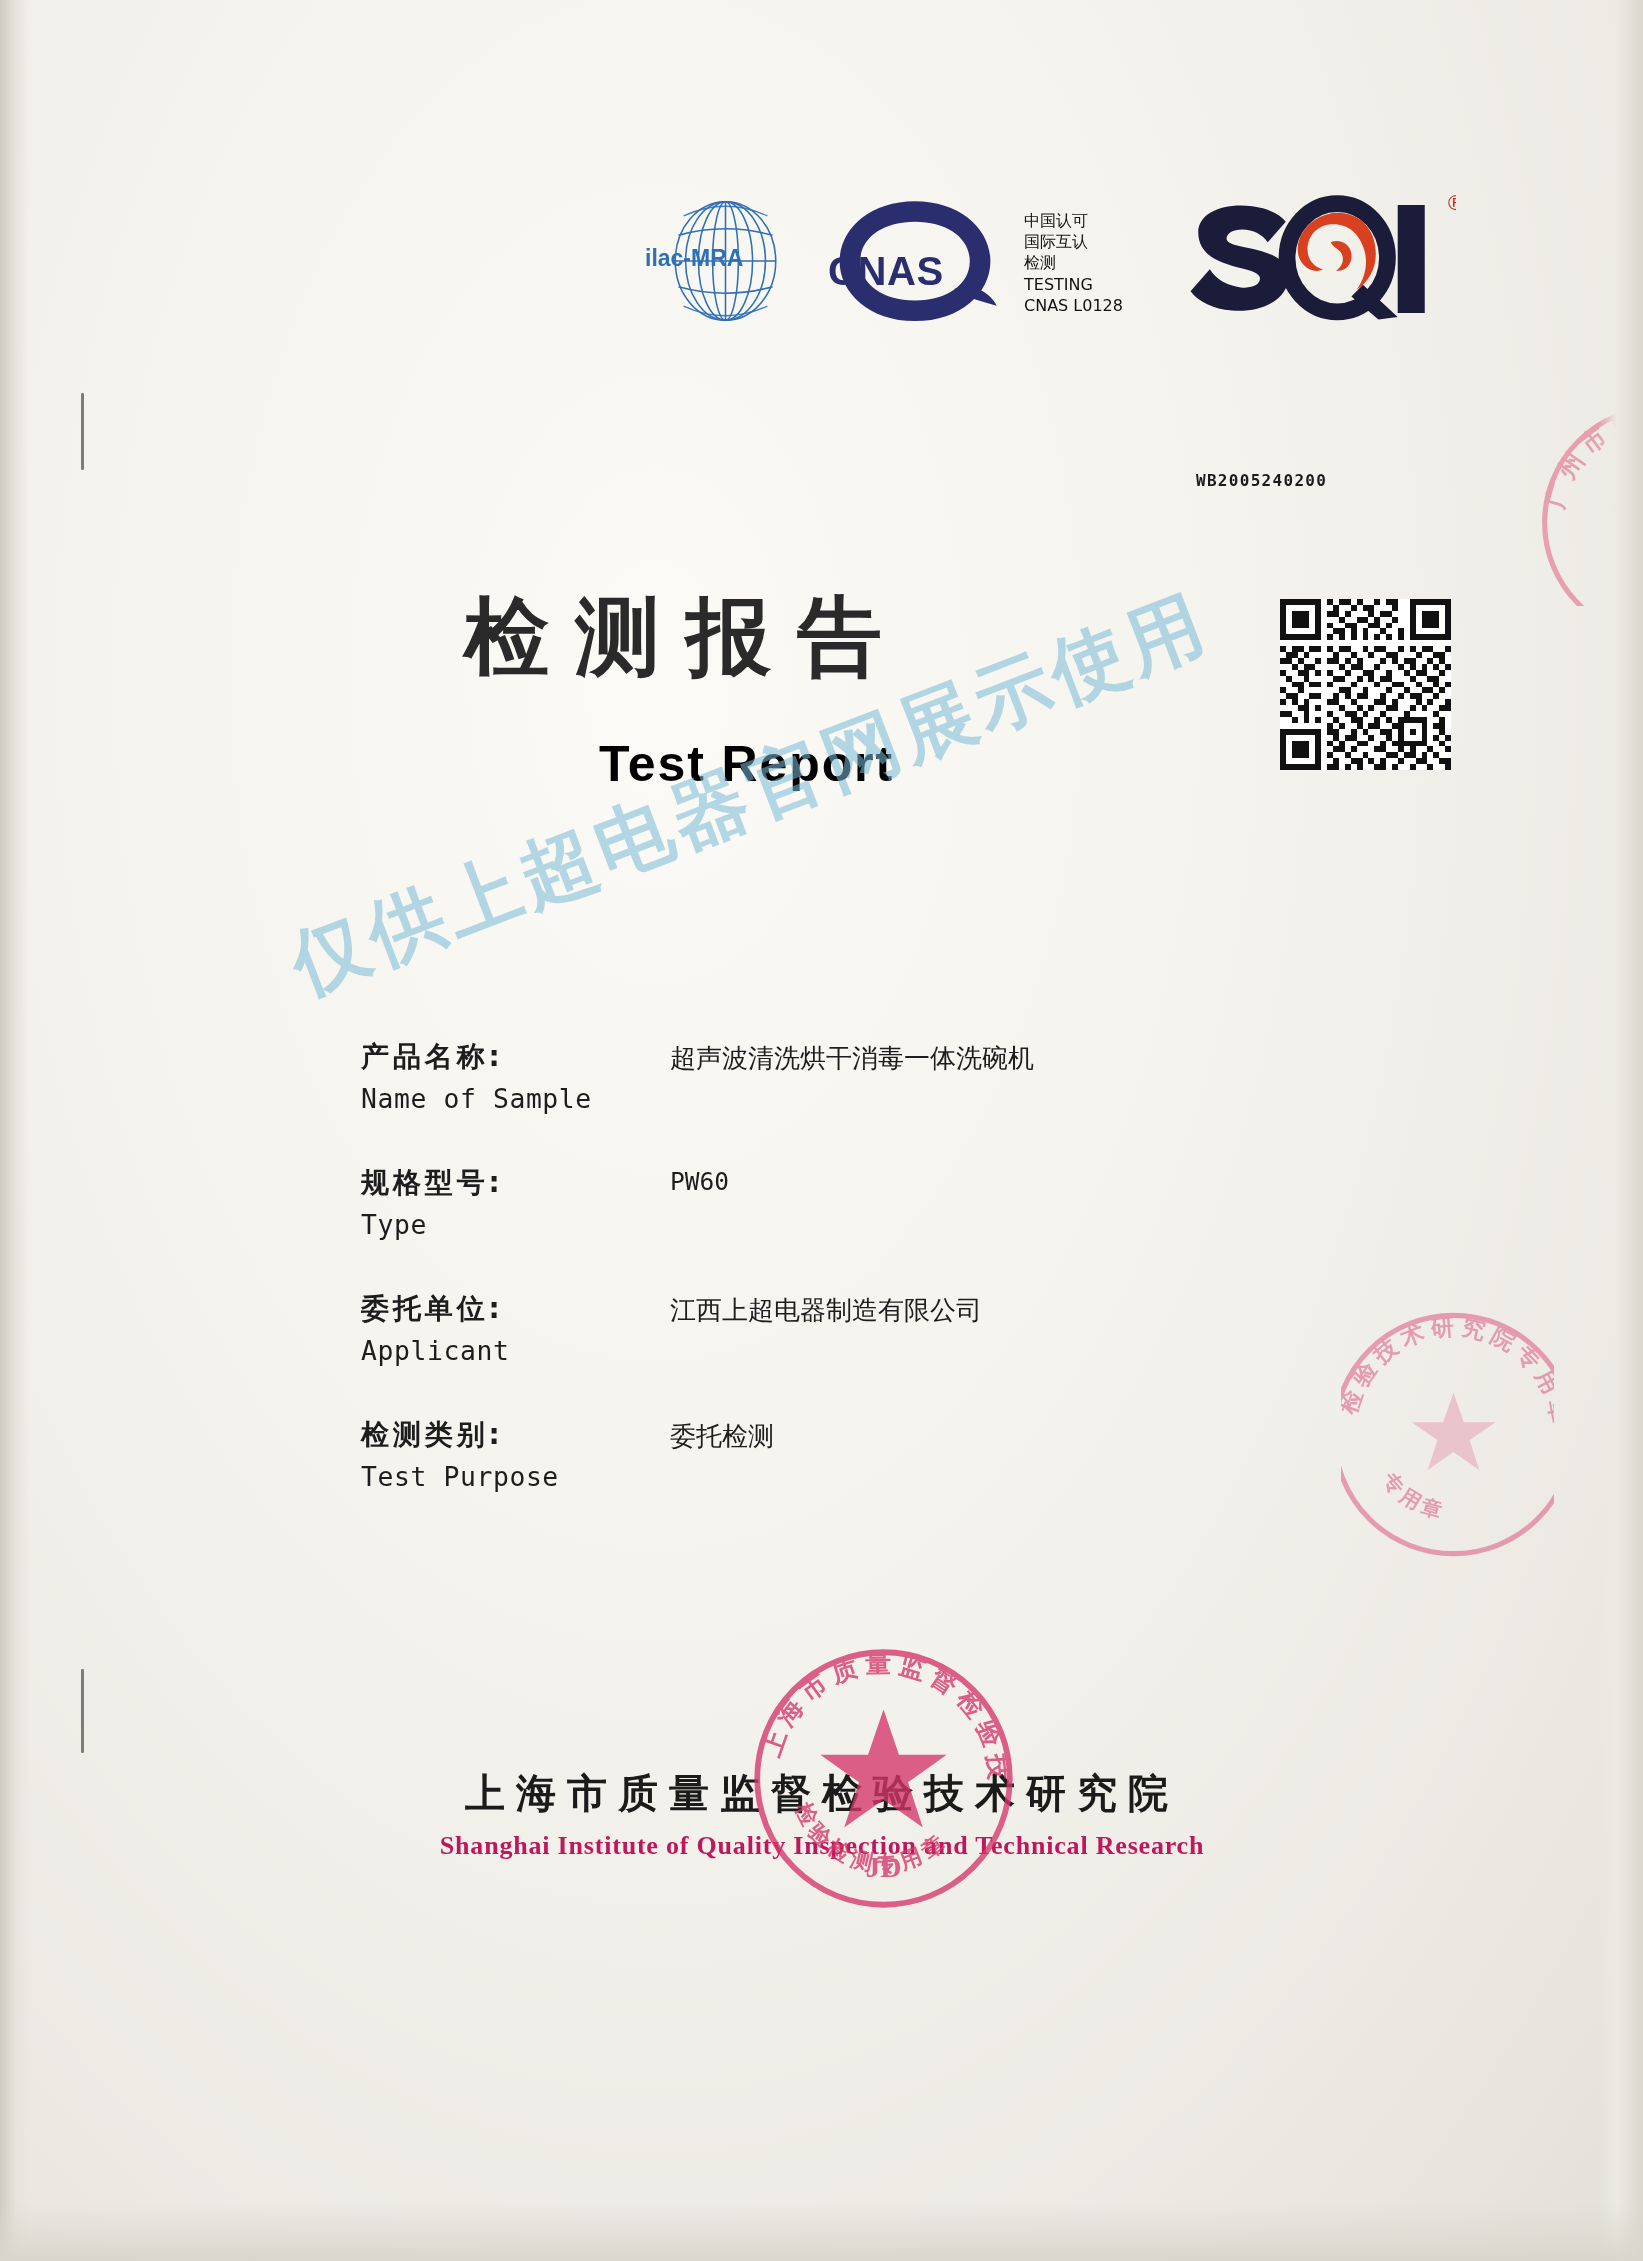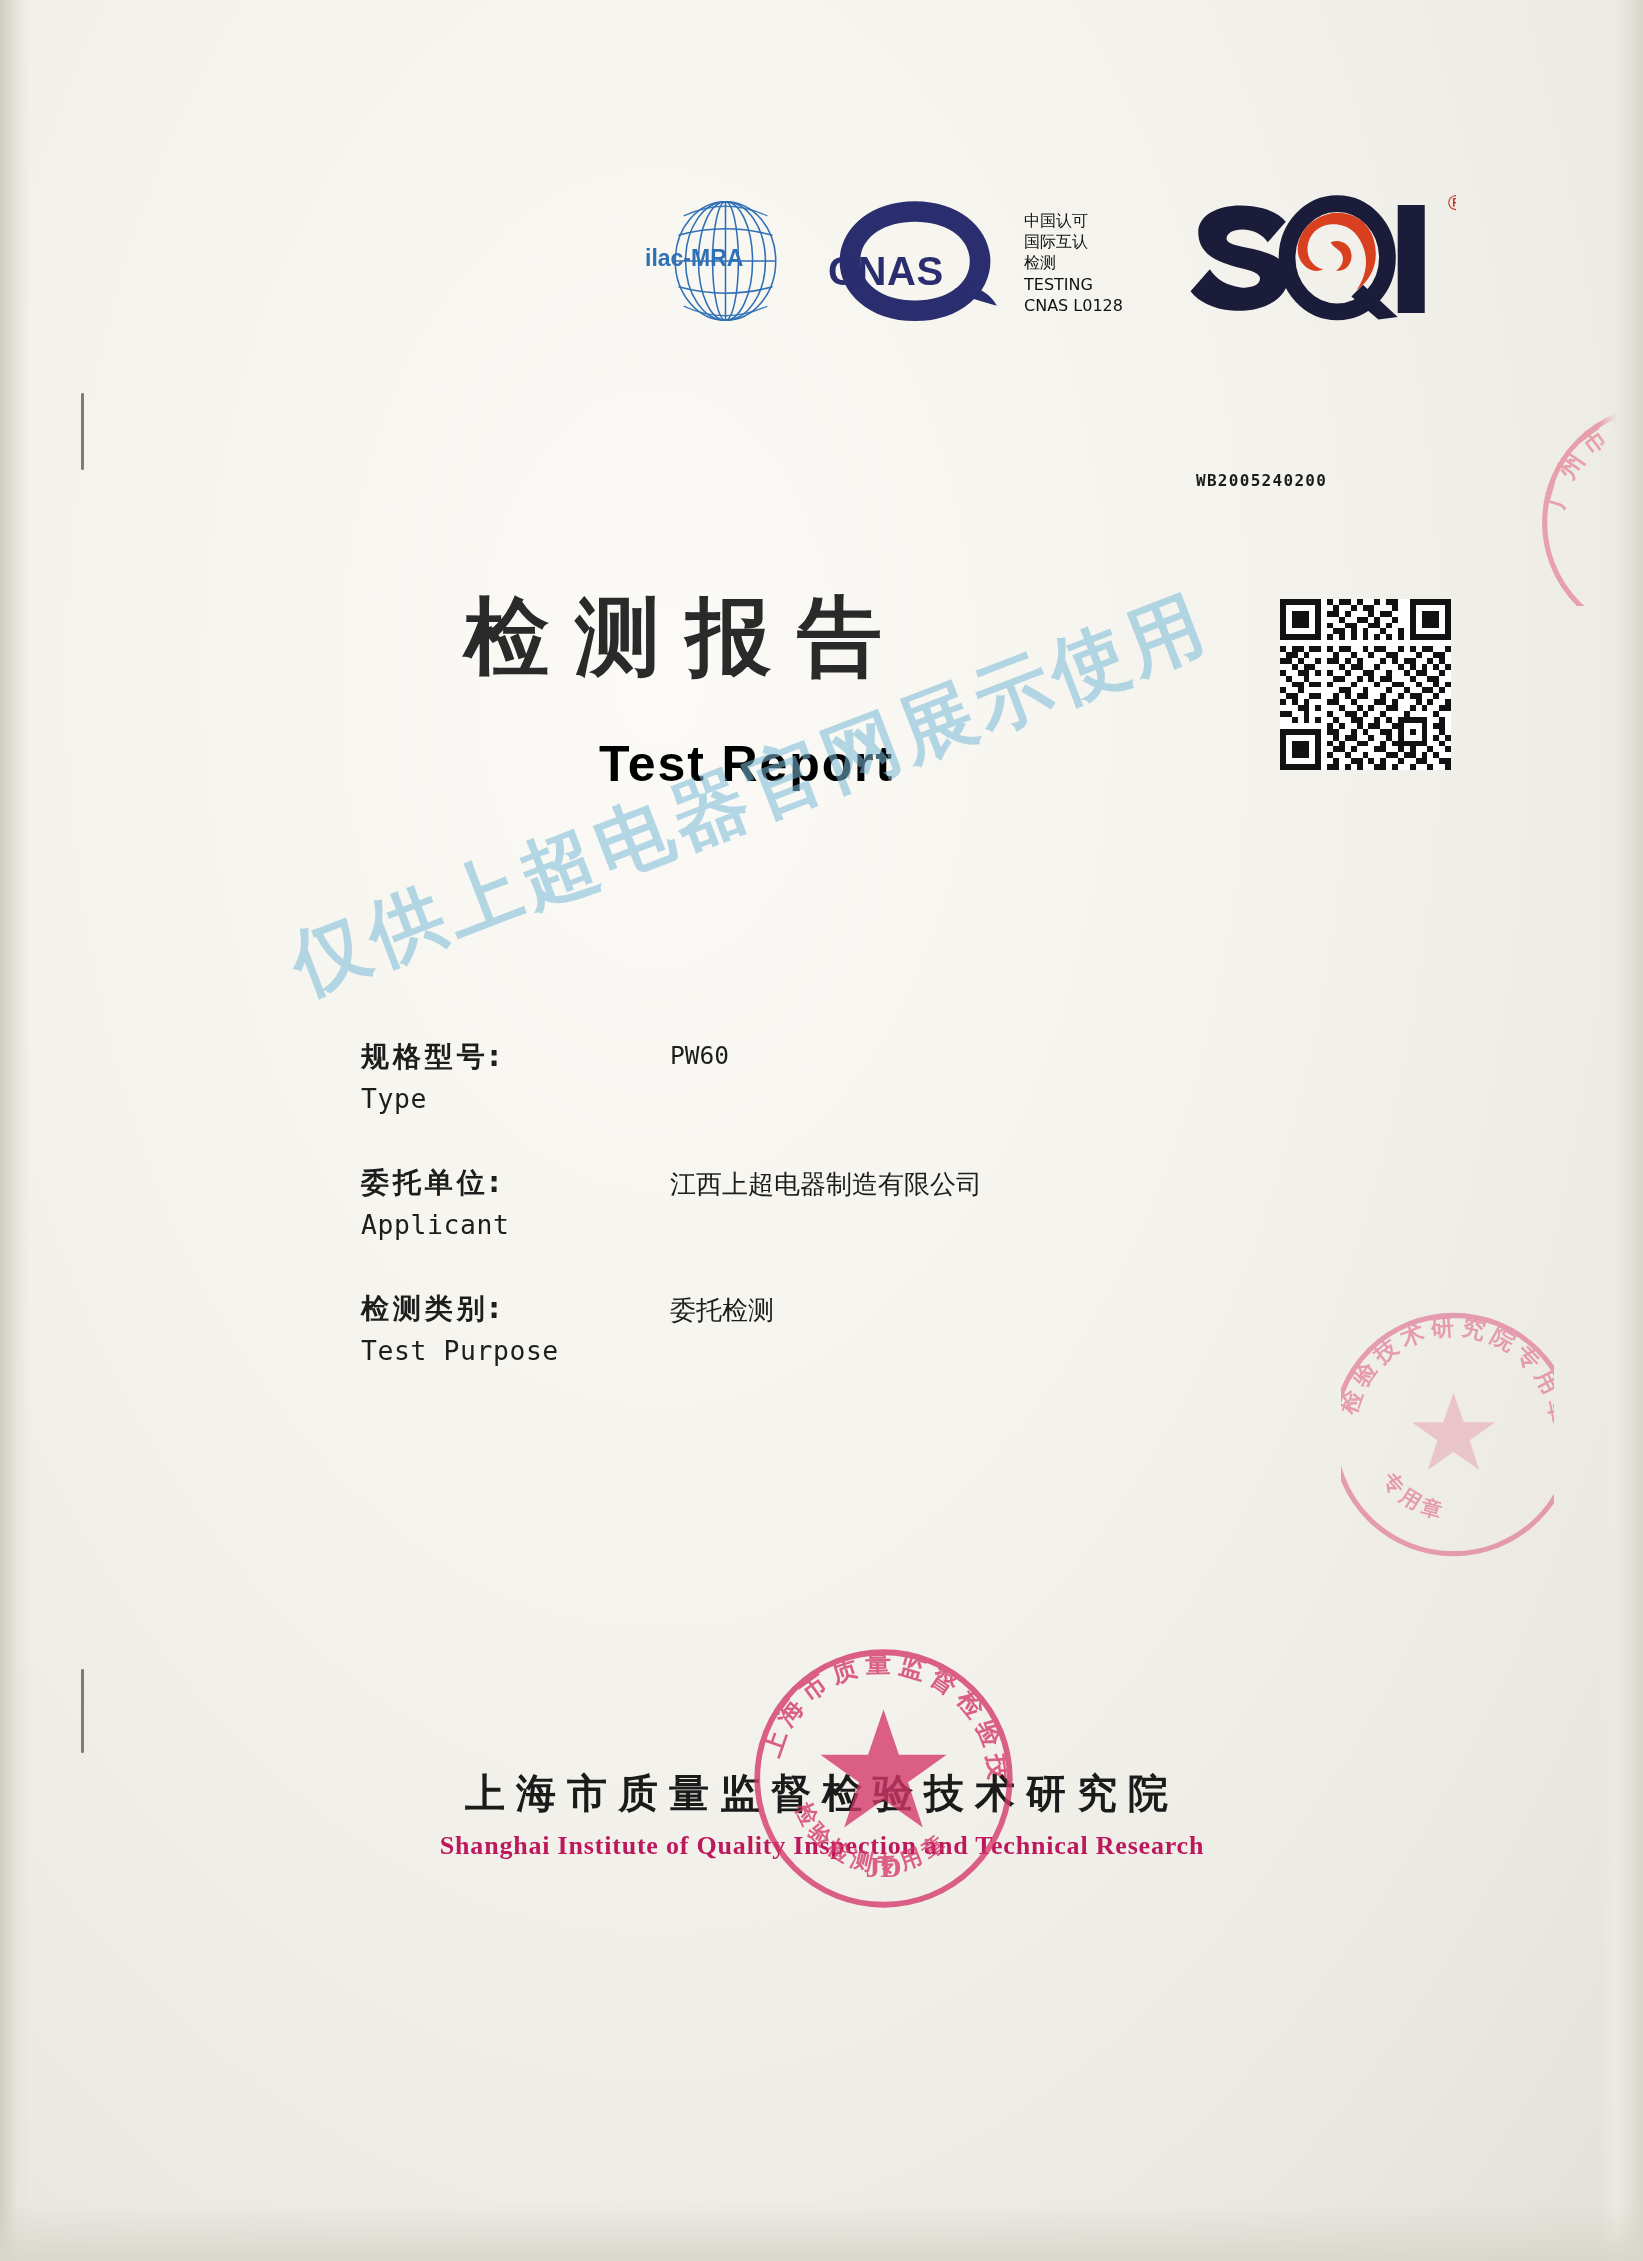--- a/index.html
+++ b/index.html
@@ -608,20 +608,25 @@
         <rect x="25" y="28" width="1" height="1"></rect>
           <rect x="28" y="28" width="1" height="1"></rect>
       </g>
     </svg>
   </div>
 
   <div class="ghost"></div>
 
   <div class="fields">
 
+    <div class="field">
+      <div class="f-label-cn">产品名称:</div>
+      <div class="f-label-en">Name of Sample</div>
+      <div class="f-value">超声波清洗烘干消毒一体洗碗机</div>
+    </div>
 
     <div class="field">
       <div class="f-label-cn">规格型号:</div>
       <div class="f-label-en">Type</div>
       <div class="f-value mono">PW60</div>
     </div>
 
     <div class="field">
       <div class="f-label-cn">委托单位:</div>
       <div class="f-label-en">Applicant</div>

